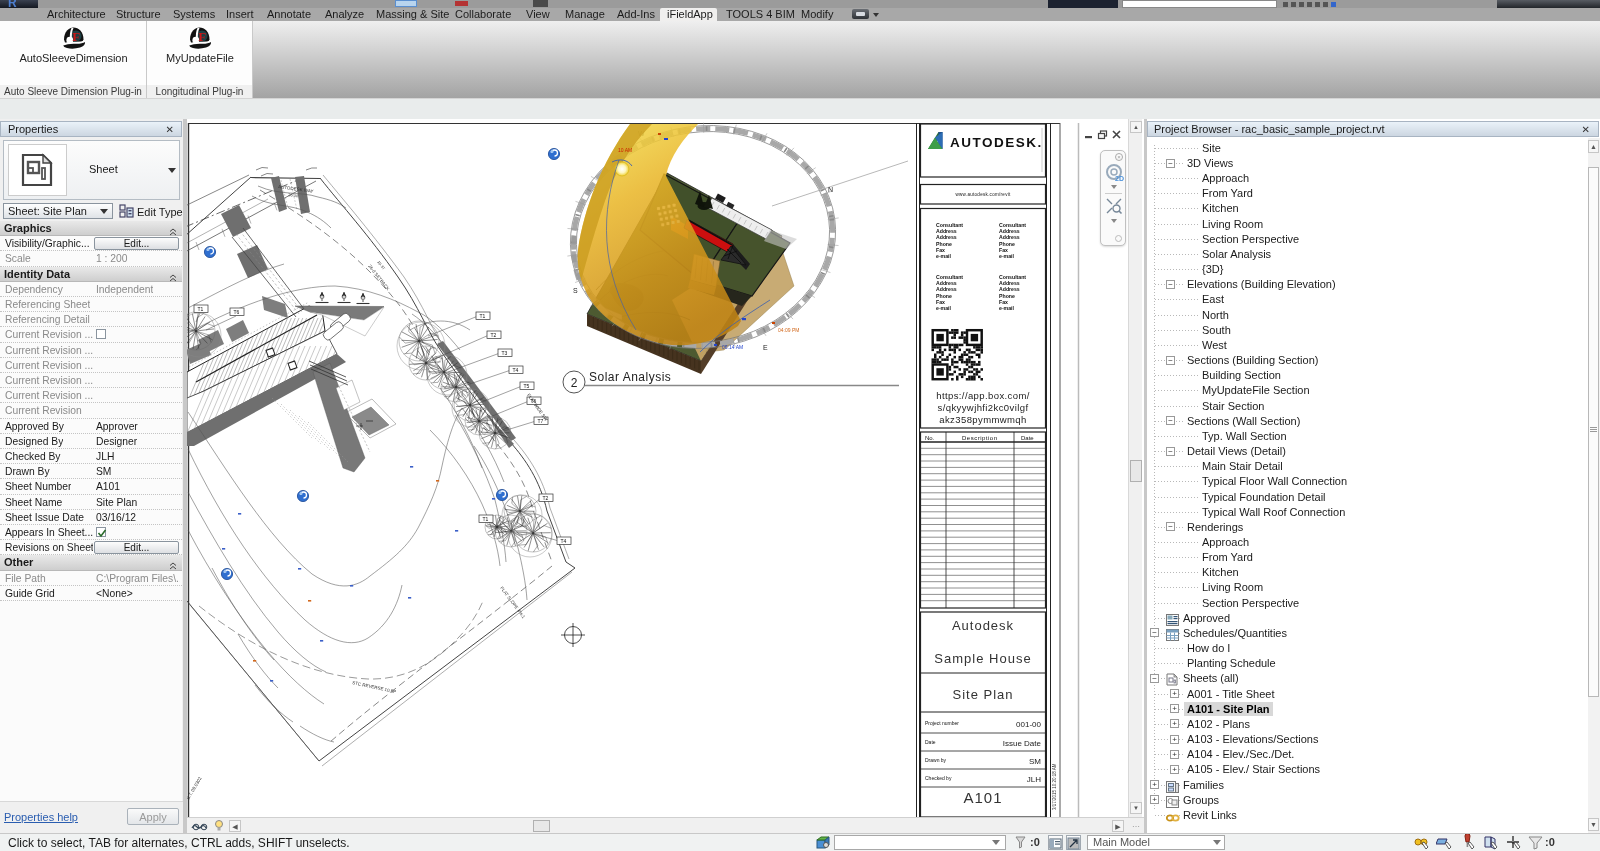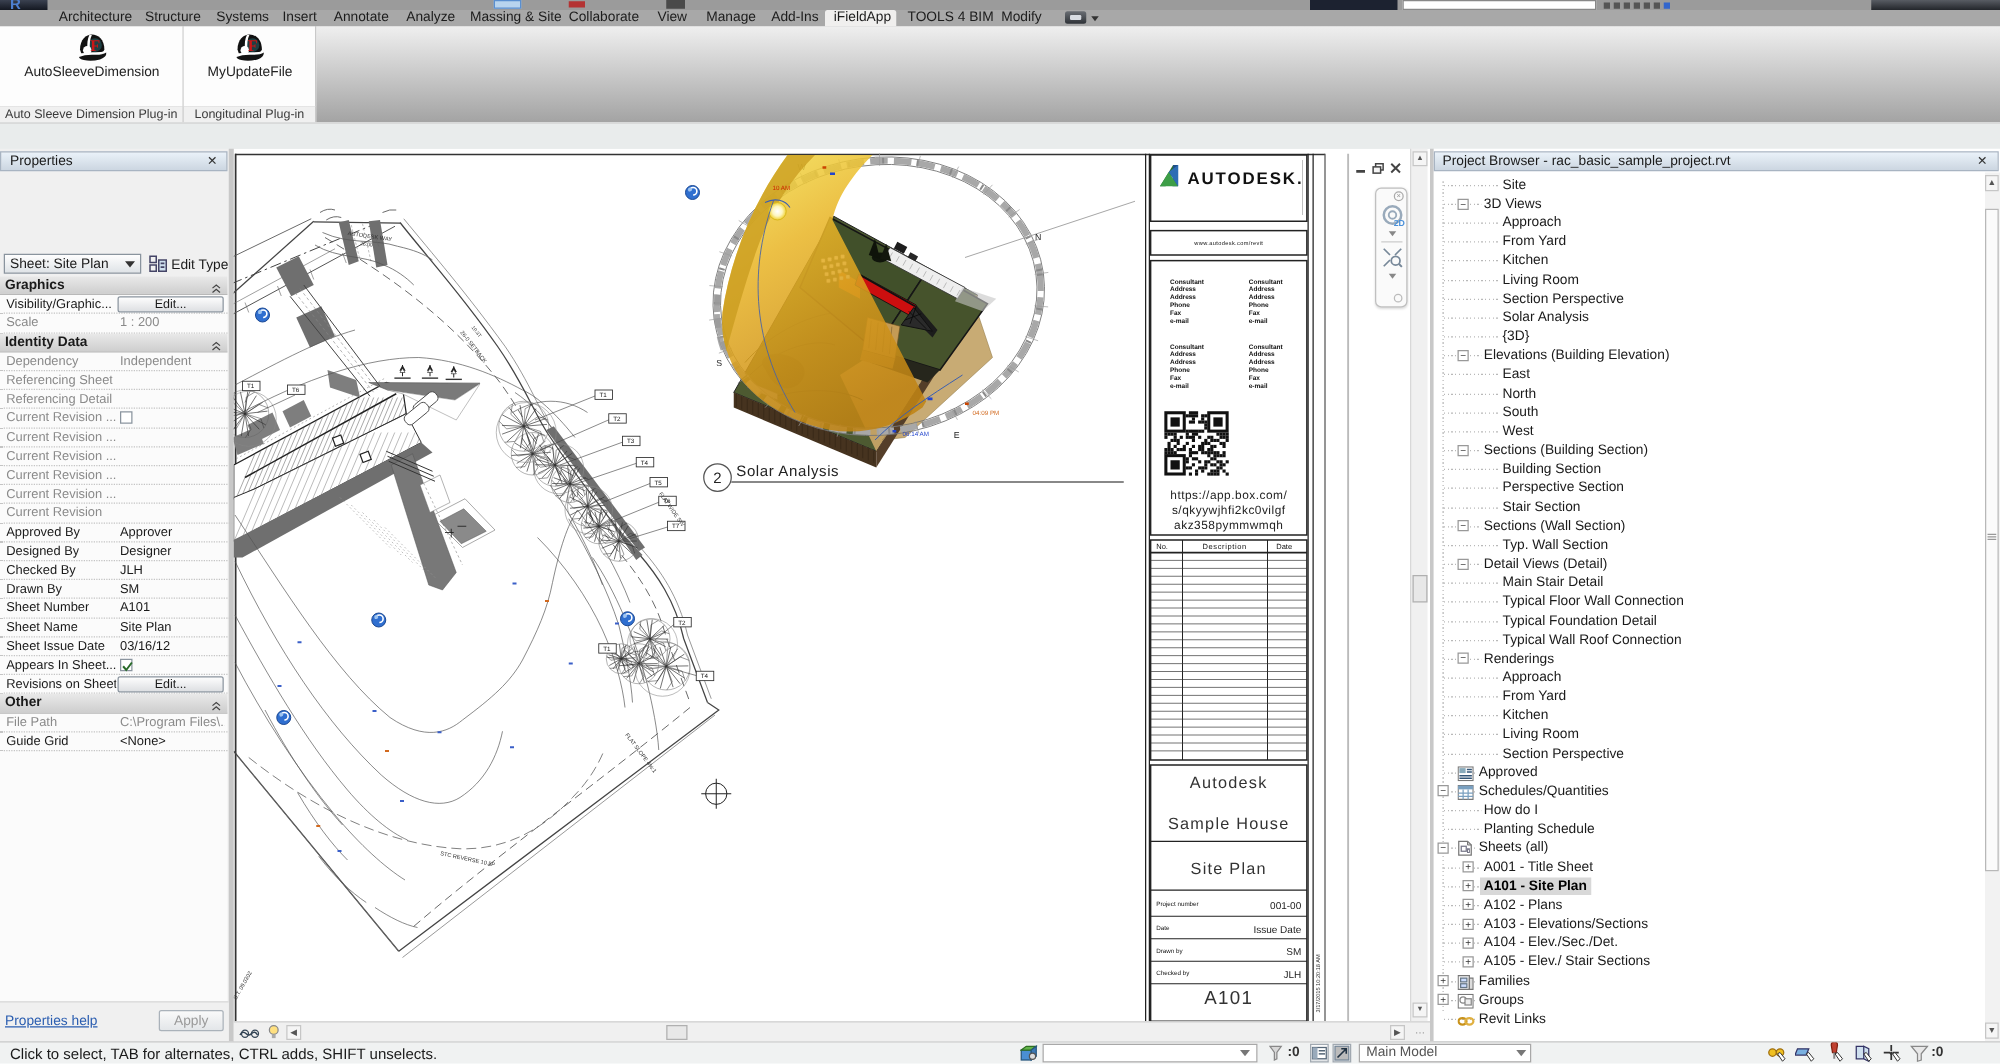--- a/index.html
+++ b/index.html
@@ -67,20 +67,31 @@
         <path d="M2.5 18.5 Q8 16.5 14 16.8 Q20 17 23.5 15.5 L23.8 17 Q18 19.5 10 19 Q5 18.8 2.5 18.5 Z" fill="#fff"></path>
         <path d="M2.2 20.5 Q7 18.5 14.5 18.8 Q21 19 24 17 Q24.5 20.5 19 22.5 Q12 24.5 6 23 Q2.5 22 2.2 20.5 Z" fill="#131313"></path>
         <text x="15.2" y="15.8" font-size="13" font-weight="bold" fill="#cc1616" text-anchor="middle" font-family="Liberation Serif,serif">F</text>
       </svg></div>
     <div class="abs" style="left:147px;top:31px;width:106px;text-align:center;font-size:11px;color:#222">MyUpdateFile</div>
   </div>
 <div class="abs" style="left:0;top:98px;width:1600px;height:23px;background:#e9ecec;border-top:1px solid #d4d4d4"></div>
 <div class="abs" style="left:0;top:119px;width:187px;height:714px;background:#f0f0f0">
     <div class="abs" style="left:183px;top:0;width:4px;height:714px;background:#c8c8c8"></div>
     <div class="abs" style="left:0;top:2px;width:182px;height:16px;background:linear-gradient(#eaf2f9,#ccd6e1);border:1px solid #a8b4c2;font-size:11px;color:#1a1a1a;line-height:14px;padding-left:7px">Properties<span class="abs" style="right:7px;top:1px;color:#333;font-size:10px">✕</span></div>
+    <div class="abs" style="left:3px;top:21px;width:177px;height:60px;background:linear-gradient(#fcfcfc,#eef0f2);border:1px solid #b4bcc4">
+      <div class="abs" style="left:4px;top:3px;width:59px;height:52px;background:#fff;border:1px solid #ccc;padding:8px 0 0 12px"><svg width="32" height="34" viewBox="0 0 32 34">
+          <path d="M2 2 h20 l8 8 v22 h-28 z" fill="#fff" stroke="#444" stroke-width="2.2"></path>
+          <path d="M22 2 l8 8 h-8 z" fill="#ddd" stroke="#444" stroke-width="1.4"></path>
+          <rect x="7" y="9" width="11" height="11" fill="none" stroke="#555" stroke-width="2.4"></rect>
+          <rect x="7" y="15" width="5" height="5" fill="none" stroke="#555" stroke-width="1.8"></rect>
+          <rect x="21" y="15" width="3" height="11" fill="none" stroke="#555" stroke-width="1.8"></rect>
+        </svg></div>
+      <div class="tx" style="left:85px;top:22px;font-size:11px;color:#1a1a1a">Sheet</div>
+      <div class="abs" style="left:164px;top:27px;width:0;height:0;border-left:4px solid transparent;border-right:4px solid transparent;border-top:5px solid #333"></div>
+    </div>
     <div class="abs" style="left:3px;top:84px;width:110px;height:16px;background:linear-gradient(#fefefe,#dfe3e7);border:1px solid #8a949e;font-size:11px;color:#1a1a1a;line-height:14px;padding-left:4px">Sheet: Site Plan<span class="abs" style="right:4px;top:5px;width:0;height:0;border-left:4px solid transparent;border-right:4px solid transparent;border-top:5px solid #333"></span></div>
     <div class="abs" style="left:119px;top:85px"><svg width="15" height="14" viewBox="0 0 15 14">
         <rect x="1" y="1" width="5" height="5" fill="none" stroke="#446" stroke-width="1.2"></rect>
         <rect x="1" y="8" width="5" height="5" fill="none" stroke="#446" stroke-width="1.2"></rect>
         <rect x="8" y="4" width="6" height="9" fill="#cfe0ef" stroke="#446" stroke-width="1.2"></rect>
         <rect x="9.5" y="6" width="3" height="1.4" fill="#446"></rect>
         <rect x="9.5" y="9" width="3" height="1.4" fill="#446"></rect>
       </svg></div>
     <div class="tx" style="left:137px;top:87px;font-size:11px;color:#1a1a1a">Edit Type</div>
     <div class="abs" style="left:0;top:102px;width:182px;height:581px;background:#fbfbfb"></div>
@@ -1284,21 +1295,21 @@
     <div class="abs" style="left:8px;top:210.7px;width:45px;height:1px;background-image:repeating-linear-gradient(90deg,#b8b8b8 0 1px,transparent 1px 3px)"></div>
     <div class="tx" style="left:55px;top:203.7px;font-size:11px;color:#1a1a1a;line-height:14px">South</div>
     <div class="abs" style="left:8px;top:225.9px;width:45px;height:1px;background-image:repeating-linear-gradient(90deg,#b8b8b8 0 1px,transparent 1px 3px)"></div>
     <div class="tx" style="left:55px;top:218.9px;font-size:11px;color:#1a1a1a;line-height:14px">West</div>
     <div class="abs" style="left:8px;top:241.0px;width:30px;height:1px;background-image:repeating-linear-gradient(90deg,#b8b8b8 0 1px,transparent 1px 3px)"></div>
     <div class="abs" style="left:19px;top:236.5px;width:9px;height:9px;background:#fff;border:1px solid #999;font-size:8px;line-height:7px;text-align:center;color:#333">−</div>
     <div class="tx" style="left:40px;top:234.0px;font-size:11px;color:#1a1a1a;line-height:14px">Sections (Building Section)</div>
     <div class="abs" style="left:8px;top:256.2px;width:45px;height:1px;background-image:repeating-linear-gradient(90deg,#b8b8b8 0 1px,transparent 1px 3px)"></div>
     <div class="tx" style="left:55px;top:249.2px;font-size:11px;color:#1a1a1a;line-height:14px">Building Section</div>
     <div class="abs" style="left:8px;top:271.4px;width:45px;height:1px;background-image:repeating-linear-gradient(90deg,#b8b8b8 0 1px,transparent 1px 3px)"></div>
-    <div class="tx" style="left:55px;top:264.4px;font-size:11px;color:#1a1a1a;line-height:14px">Perspective Section</div>
+    <div class="tx" style="left:55px;top:264.4px;font-size:11px;color:#1a1a1a;line-height:14px">MyUpdateFile Section</div>
     <div class="abs" style="left:8px;top:286.5px;width:45px;height:1px;background-image:repeating-linear-gradient(90deg,#b8b8b8 0 1px,transparent 1px 3px)"></div>
     <div class="tx" style="left:55px;top:279.5px;font-size:11px;color:#1a1a1a;line-height:14px">Stair Section</div>
     <div class="abs" style="left:8px;top:301.7px;width:30px;height:1px;background-image:repeating-linear-gradient(90deg,#b8b8b8 0 1px,transparent 1px 3px)"></div>
     <div class="abs" style="left:19px;top:297.2px;width:9px;height:9px;background:#fff;border:1px solid #999;font-size:8px;line-height:7px;text-align:center;color:#333">−</div>
     <div class="tx" style="left:40px;top:294.7px;font-size:11px;color:#1a1a1a;line-height:14px">Sections (Wall Section)</div>
     <div class="abs" style="left:8px;top:316.8px;width:45px;height:1px;background-image:repeating-linear-gradient(90deg,#b8b8b8 0 1px,transparent 1px 3px)"></div>
     <div class="tx" style="left:55px;top:309.8px;font-size:11px;color:#1a1a1a;line-height:14px">Typ. Wall Section</div>
     <div class="abs" style="left:8px;top:332.0px;width:30px;height:1px;background-image:repeating-linear-gradient(90deg,#b8b8b8 0 1px,transparent 1px 3px)"></div>
     <div class="abs" style="left:19px;top:327.5px;width:9px;height:9px;background:#fff;border:1px solid #999;font-size:8px;line-height:7px;text-align:center;color:#333">−</div>
     <div class="tx" style="left:40px;top:325.0px;font-size:11px;color:#1a1a1a;line-height:14px">Detail Views (Detail)</div>

